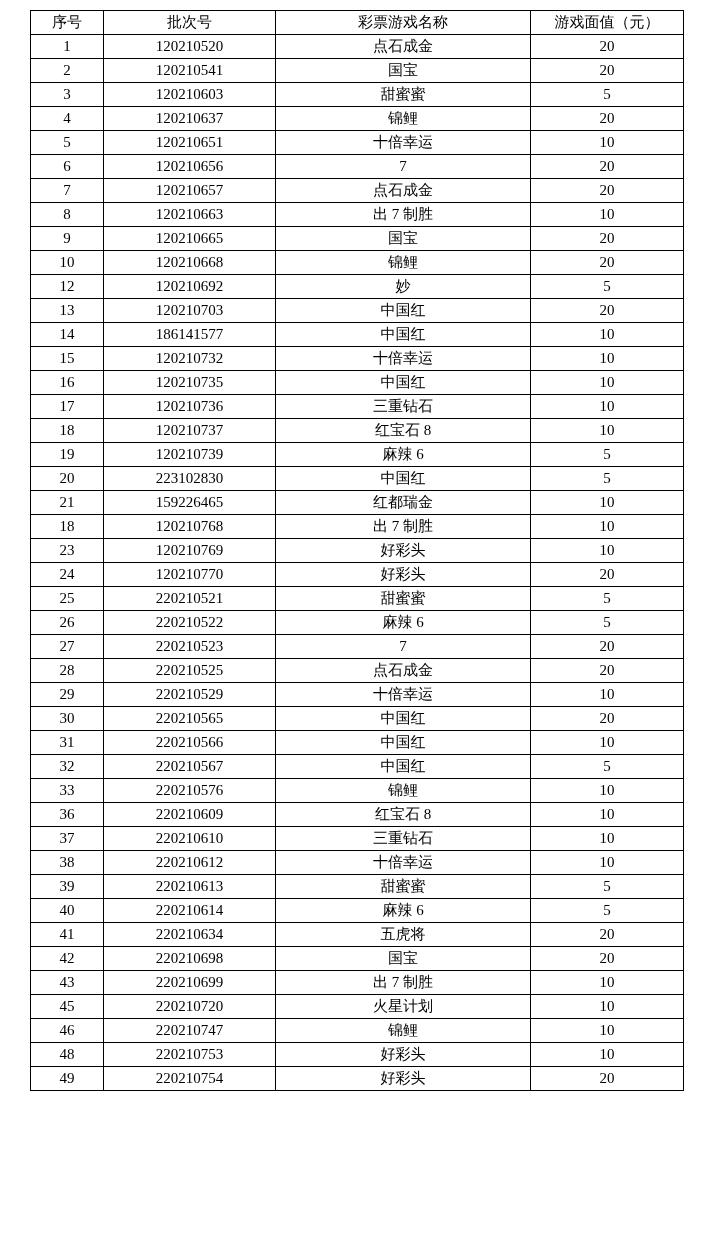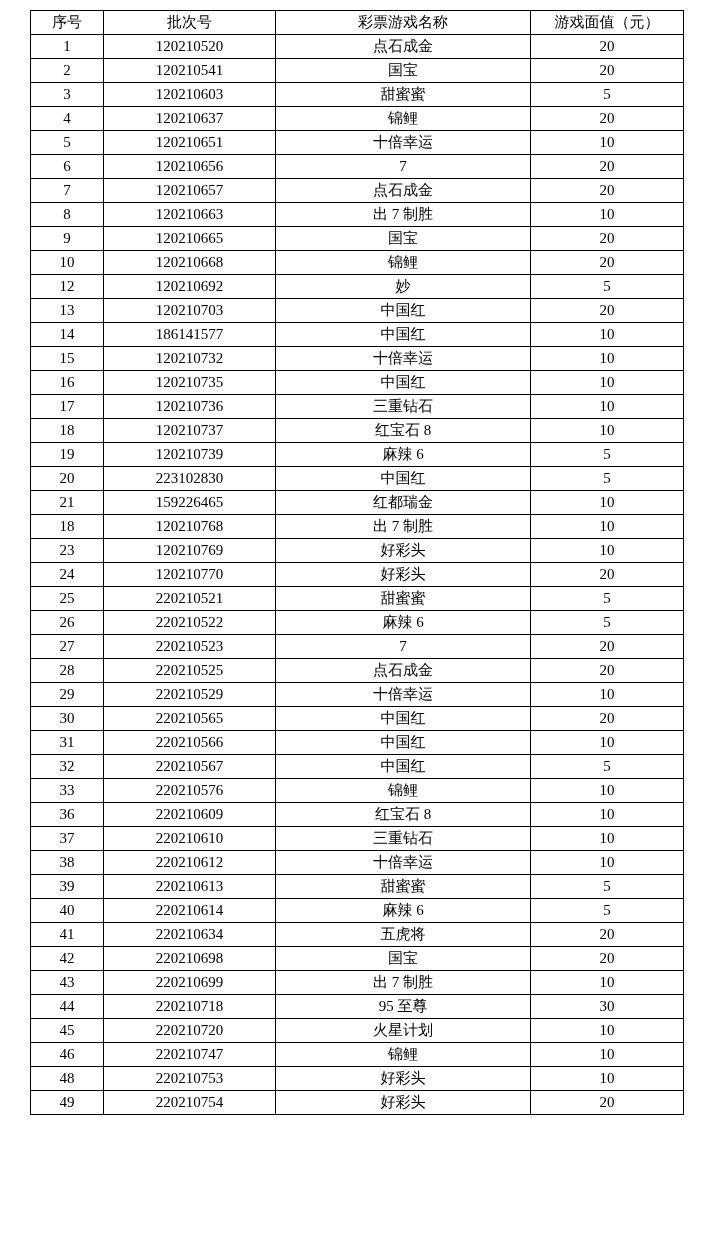--- a/index.html
+++ b/index.html
@@ -298,26 +298,20 @@
           <td>国宝</td>
           <td>20</td>
         </tr>
         <tr>
           <td>43</td>
           <td>220210699</td>
           <td>出 7 制胜</td>
           <td>10</td>
         </tr>
         <tr>
-          <td>44</td>
-          <td>220210718</td>
-          <td>95 至尊</td>
-          <td>30</td>
-        </tr>
-        <tr>
           <td>45</td>
           <td>220210720</td>
           <td>火星计划</td>
           <td>10</td>
         </tr>
         <tr>
           <td>46</td>
           <td>220210747</td>
           <td>锦鲤</td>
           <td>10</td>

